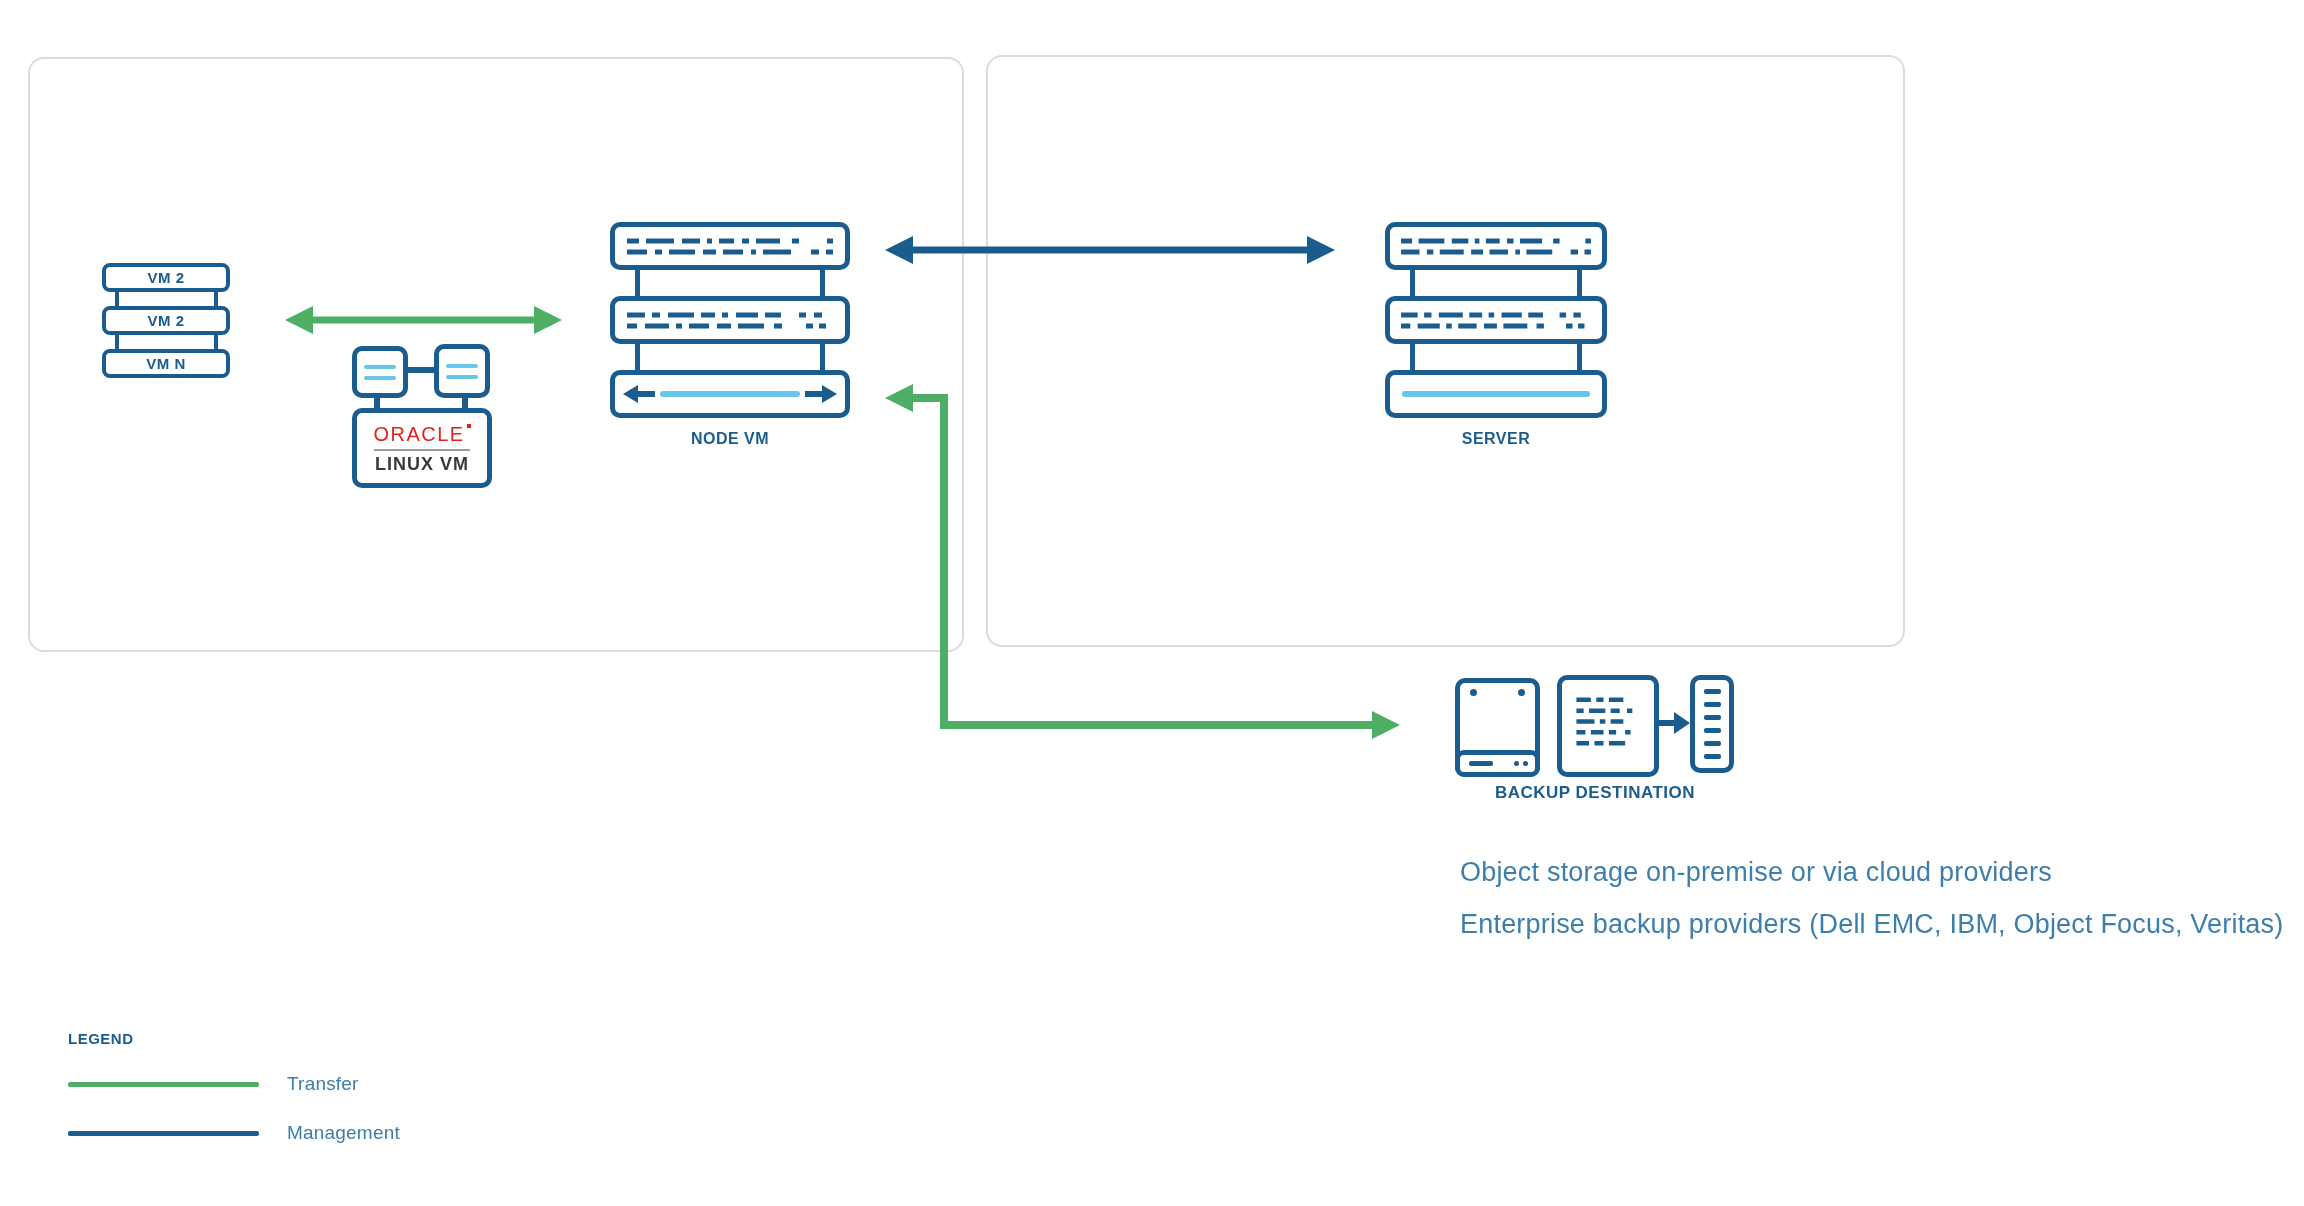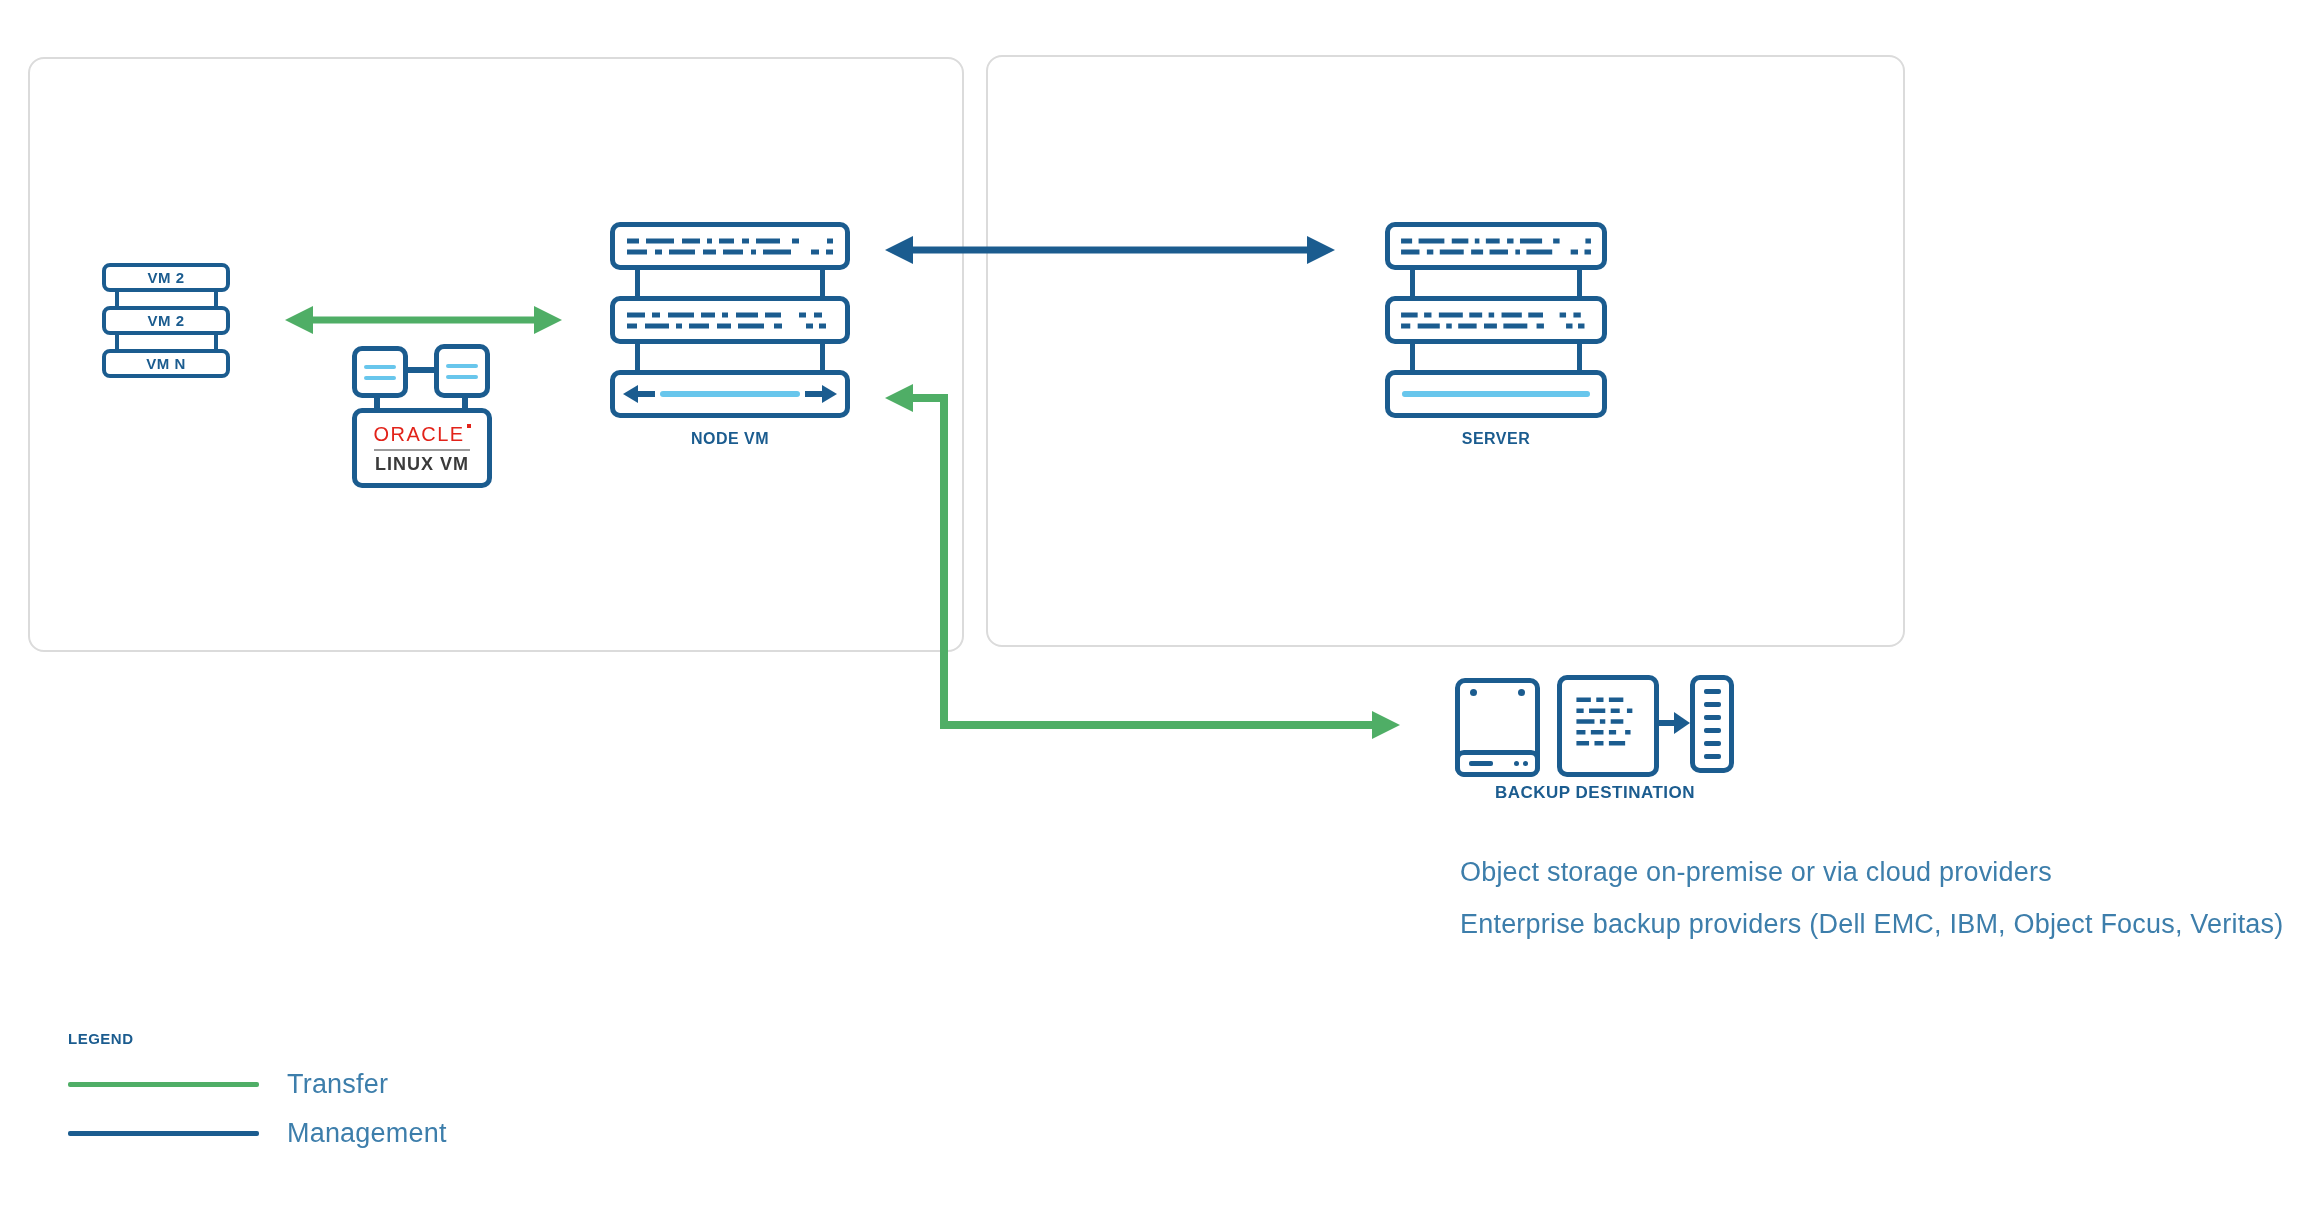--- a/index.html
+++ b/index.html
@@ -99,21 +99,21 @@
   
   .notes{left:1460px;top:846px;color:var(--steel-text);font-size:27px;font-weight:300;
          line-height:52px;letter-spacing:.2px;white-space:nowrap;}
 
   
   .legend-title{left:68px;top:1030px;font-size:15px;font-weight:bold;color:var(--navy);letter-spacing:.5px;}
   .legend-line{position:absolute;left:68px;width:191px;height:5px;border-radius:2px;}
   .legend-line.transfer{top:1082px;background:var(--green);}
   .legend-line.management{top:1131px;background:var(--navy);}
   .legend-label{position:absolute;left:287px;height:36px;display:flex;align-items:center;
-                color:var(--steel-text);font-size:27px;font-weight:300;letter-spacing:.2px;}
+                color:var(--steel-text);font-size:19px;font-weight:300;letter-spacing:.2px;}
   .legend-label.transfer{top:1066px;}
   .legend-label.management{top:1115px;}
 </style>
 </head>
 <body>
 
 <div class="canvas">
 
   <div class="panel left"></div>
   <div class="panel right"></div>

